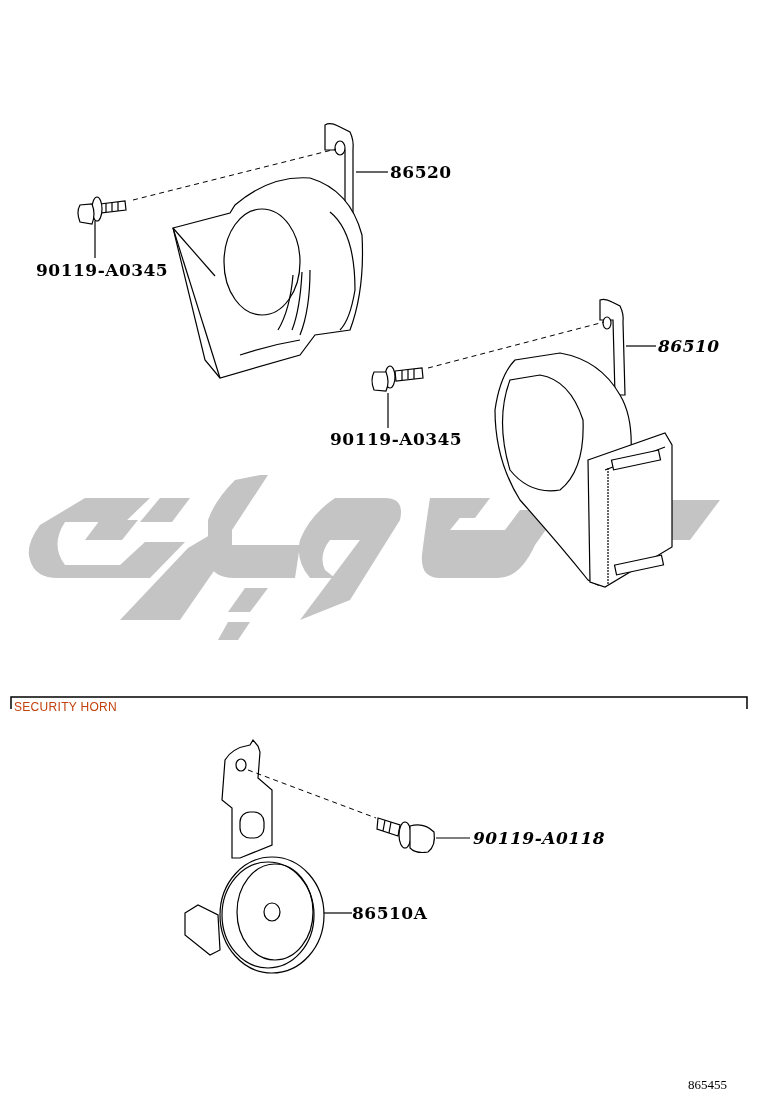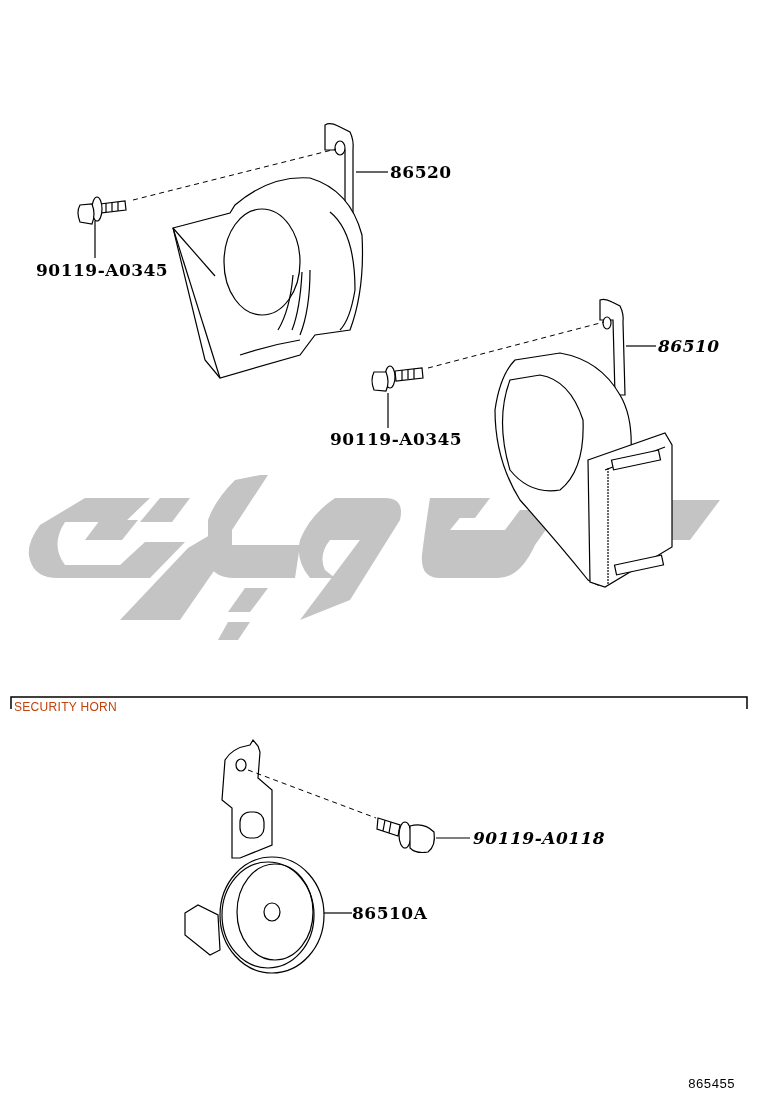--- a/index.html
+++ b/index.html
@@ -1,20 +1,20 @@
 <!DOCTYPE html>
 <html><head>
   <meta charset="utf-8">
   <style>
     html, body { margin: 0; padding: 0; background: #ffffff; }
     body { width: 760px; height: 1112px; position: relative; overflow: hidden; font-family: "DejaVu Serif", serif; }
     .canvas { position: absolute; left: 0; top: 0; width: 760px; height: 1112px; }
     .label { position: absolute; font-family: "DejaVu Serif", "Liberation Serif", serif; font-weight: bold; font-size: 17px; color: #000; letter-spacing: 0.5px; white-space: nowrap; line-height: 1; }
     .section-title { position: absolute; left: 14px; top: 681px; font-family: "Liberation Sans", sans-serif; font-size: 12px; color: #c2410c; letter-spacing: 0.3px; margin-top: 19px; }
-    .fig-id { position: absolute; left: 688px; top: 1077px; font-family: Liberation Mono, monospace; font-size: 13px; color: #000; }
+    .fig-id { position: absolute; left: 688px; top: 1077px; font-family: Liberation Serif, serif; font-size: 13px; color: #000; }
     svg { position: absolute; left: 0; top: 0; }
   </style>
 </head>
 <body>
 
 <div class="canvas">
 
   <svg width="760" height="1112" viewBox="0 0 760 1112">
 
     <g fill="#c4c4c4">

